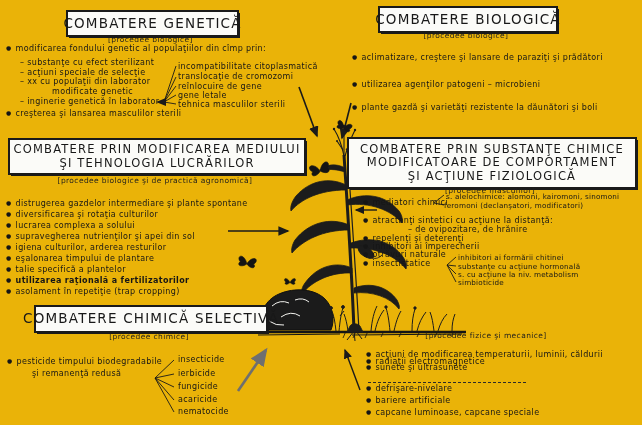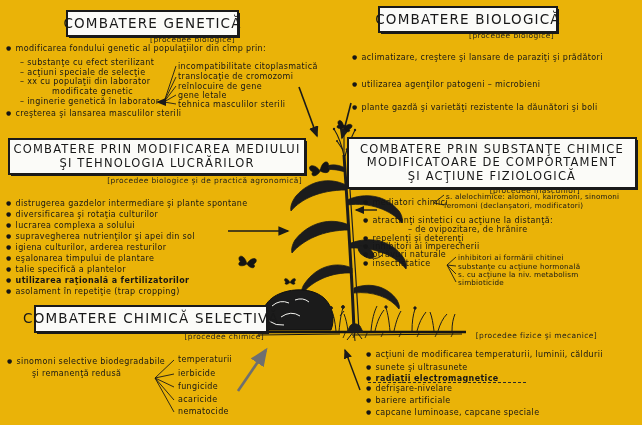--- a/index.html
+++ b/index.html
@@ -13,21 +13,21 @@
     position:absolute; border:2px solid #1a1a1a; background:#fbfbf8;
     display:flex; flex-direction:column; align-items:center; justify-content:center;
     text-align:center; letter-spacing:1.2px; line-height:1.18;
     box-shadow:2px 2px 0 -1px #1a1a1a;
     z-index:2;
   }
   .titlebox .tl{white-space:nowrap;}
   .f14{font-size:13.5px;}
   .f12{font-size:11.5px;}
   .sub{
-    position:absolute; font-size:7.5px; letter-spacing:0.4px; text-align:right;
+    position:absolute; font-size:7.5px; letter-spacing:0.4px; text-align:center;
     white-space:nowrap; z-index:2; color:#1d1d1d;
   }
   .t{
     position:absolute; font-size:8px; letter-spacing:0.35px; white-space:nowrap;
     z-index:2; color:#161616; line-height:1;
   }
   .t.small{font-size:7.2px; letter-spacing:0.2px;}
   .bu::before{
     content:"●"; font-size:6px; margin-right:4px; vertical-align:1px;
   }
@@ -234,31 +234,31 @@
   <div class="t small" style="left:458px;top:254px;">inhibitori ai formării chitinei</div>
   <div class="t small" style="left:458px;top:263px;">substanţe cu acţiune hormonală</div>
   <div class="t small" style="left:458px;top:271px;">s. cu acţiune la niv. metabolism</div>
   <div class="t small" style="left:458px;top:279px;">simbioticide</div>
 
   <div class="titlebox f14" style="left:34px;top:305px;width:230px;height:24px;">
     <span class="tl">COMBATERE CHIMICĂ SELECTIVĂ</span>
   </div>
   <div class="sub" style="left:34px;top:332px;width:230px;">[procedee chimice]</div>
 
-  <div class="t bu" style="left:7px;top:358px;">sinomoni selective biodegradabile</div>
+  <div class="t bu" style="left:7px;top:358px;">pesticide timpului biodegradabile</div>
   <div class="t" style="left:32px;top:370px;">şi remanenţă redusă</div>
-  <div class="t" style="left:178px;top:356px;">temperaturii</div>
+  <div class="t" style="left:178px;top:356px;">insecticide</div>
   <div class="t" style="left:178px;top:370px;">ierbicide</div>
   <div class="t" style="left:178px;top:383px;">fungicide</div>
   <div class="t" style="left:178px;top:396px;">acaricide</div>
   <div class="t" style="left:178px;top:408px;">nematocide</div>
 
   <div class="sub" style="left:375px;top:331px;width:222px;">[procedee fizice şi mecanice]</div>
 
   <div class="t bu" style="left:366px;top:351px;">acţiuni de modificarea temperaturii, luminii, căldurii</div>
   <div class="t bu" style="left:366px;top:364px;">sunete şi ultrasunete</div>
-  <div class="t bu" style="left:366px;top:375px;font-weight:bold;">radiaţii electromagnetice</div>
+  <div class="t bu" style="left:366px;top:358px;">radiaţii electromagnetice</div>
   <div class="t bu" style="left:366px;top:385px;">defrişare-nivelare</div>
   <div class="t bu" style="left:366px;top:397px;">bariere artificiale</div>
   <div class="t bu" style="left:366px;top:409px;">capcane luminoase, capcane speciale</div>
   <div class="dashline" style="left:368px;top:382px;width:158px;"></div>
 
 </div>
 
 </body></html>

